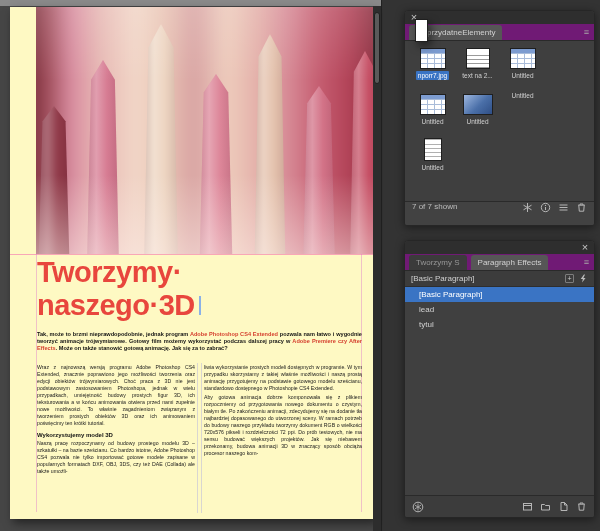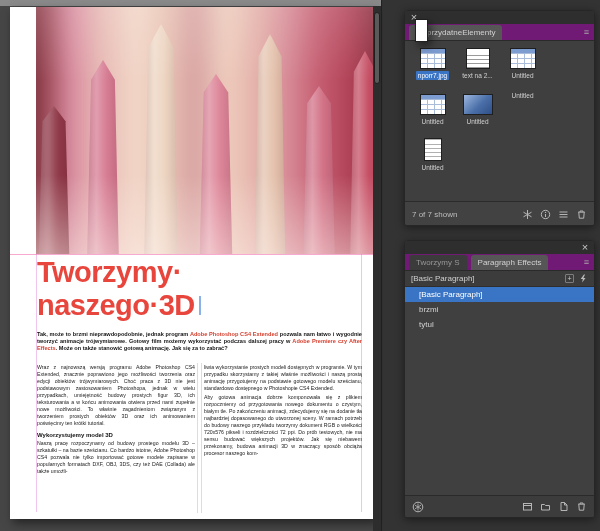--- a/index.html
+++ b/index.html
@@ -5,21 +5,21 @@
   *{margin:0;padding:0;box-sizing:border-box;}
   html,body{width:600px;height:531px;background:#333;}
   .app{position:relative;width:600px;height:531px;background:#333;font-family:"Liberation Sans",sans-serif;overflow:hidden;}
 
   
   .viewport{position:absolute;left:0;top:0;width:382px;height:531px;background:#464646;border-right:1px solid #222;}
   .pb-top{position:absolute;left:0;top:0;width:100%;height:6px;background:#8a8a8a;}
   .scrollbar{position:absolute;right:0;top:6px;width:8px;bottom:0;background:#2d2d2d;}
   .scrollbar .thumb{position:absolute;left:1px;top:3px;width:6px;height:72px;background:#5a5a5a;border-radius:3px;}
 
-  .page{position:absolute;left:10px;top:7px;width:364px;height:512px;background:#ffffff;box-shadow:3px 4px 9px rgba(0,0,0,.5);overflow:hidden;}
+  .page{position:absolute;left:10px;top:7px;width:364px;height:512px;background:#fef9c3;box-shadow:3px 4px 9px rgba(0,0,0,.5);overflow:hidden;}
 
   
   .photo{position:absolute;left:26px;top:0;width:338px;height:247px;overflow:hidden;background:#e9cfc4;}
   .photo .bg{position:absolute;inset:-12px;filter:blur(7px);
     background:linear-gradient(90deg,#6e2533 0%,#9c4a57 6%,#d98ca0 13%,#e7b9b4 21%,#f2d7c8 31%,#e9c4b4 39%,#d8a2a2 47%,#eecdbd 56%,#e5b3ab 64%,#d78a96 73%,#c65f72 81%,#b24257 90%,#7c2736 100%);}
   .lip{position:absolute;bottom:-4px;clip-path:polygon(50% 0%,68% 10%,74% 100%,26% 100%,32% 10%);
     background-image:linear-gradient(90deg,rgba(60,0,20,.35),rgba(255,255,255,.30) 40%,rgba(255,255,255,.06) 56%,rgba(60,0,20,.32));}
   .l1{left:-14px;width:64px;height:152px;background-color:#8a2e3e;filter:blur(2px);}
   .l2{left:34px;width:66px;height:198px;background-color:#d4748c;}
   .l3{left:90px;width:70px;height:234px;background-color:#ecd2bd;filter:blur(1.5px);}
@@ -73,21 +73,21 @@
     background-image:linear-gradient(#7d9cd0 0,#7d9cd0 4px,rgba(0,0,0,0) 4px),
       repeating-linear-gradient(0deg,rgba(0,0,0,0) 0 4px,#a9bcd9 4px 5px),
       repeating-linear-gradient(90deg,rgba(0,0,0,0) 0 6px,#a9bcd9 6px 7px);}
   .thumb.text{width:24px;height:21px;background-image:repeating-linear-gradient(0deg,rgba(0,0,0,0) 0 3px,#9a9a9a 3px 4px);background-position:0 3px;}
   .thumb.image{width:30px;height:21px;background:linear-gradient(135deg,#9db7e0 0%,#4a6fa8 55%,#2f4f86 100%);}
   .thumb.page{width:13px;height:23px;margin-top:1px;}
   .thumb.lines{width:18px;height:23px;margin-top:1px;background-image:repeating-linear-gradient(0deg,rgba(0,0,0,0) 0 3px,#b0b0b0 3px 4px);background-position:0 4px;}
   .lib-label{max-width:44px;font-size:6.5px;color:#d2d2d2;line-height:9px;padding:0 2px;white-space:nowrap;overflow:hidden;text-overflow:ellipsis;}
   .lib-item.selected .lib-label{background:#3a74c4;color:#fff;border-radius:1px;}
 
-  .lib-status{height:25px;background:#424242;border-top:1px solid #2a2a2a;display:flex;align-items:center;padding:0 7px;font-size:8px;color:#bdbdbd;}
+  .lib-status{height:25px;background:#424242;border-top:1px solid #2a2a2a;display:flex;align-items:flex-start;padding:0 7px;font-size:8px;color:#bdbdbd;}
   .iconrow{margin-left:auto;display:flex;gap:7px;align-items:center;}
   .iconbtn{display:block;line-height:0;}
 
   .current-style{height:16px;display:flex;align-items:center;padding:0 6px;font-size:8px;color:#d0d0d0;background:#3c3c3c;border-bottom:1px solid #2e2e2e;}
   .cs-icons{margin-left:auto;display:flex;gap:4px;align-items:center;}
   .badge{font-size:7px;line-height:7px;color:#ccc;border:1px solid #7d7d7d;padding:0 1.5px;border-radius:1px;}
 
   .style-list{height:210px;background:#404040;}
   .style-row{height:15px;display:flex;align-items:center;padding:0 6px 0 14px;font-size:8px;color:#d2d2d2;}
   .style-row.selected{background:#3a74c4;color:#fff;}
@@ -240,21 +240,21 @@
               <path d="M6.5 1L3 6h2.3L4.5 10l3.8-5H5.9L7.7 1z" fill="#bdbdbd"></path>
             </svg></span>
       </span>
     </div>
 
     <div class="style-list">
       <div class="style-row selected">
           <span>[Basic Paragraph]</span>
         </div>
       <div class="style-row">
-          <span>brzmi</span>
+          <span>lead</span>
         </div>
       <div class="style-row">
           <span>tytul</span>
         </div>
     </div>
 
     <div class="styles-footer">
       <span class="iconbtn"><svg width="12" height="12" viewBox="0 0 12 12">
             <circle cx="6" cy="6" r="4.8" fill="none" stroke="#b5b5b5"></circle>
             <path d="M6 2.5v7M3 4.2l6 3.6M9 4.2L3 7.8" stroke="#b5b5b5" stroke-width=".8"></path>

